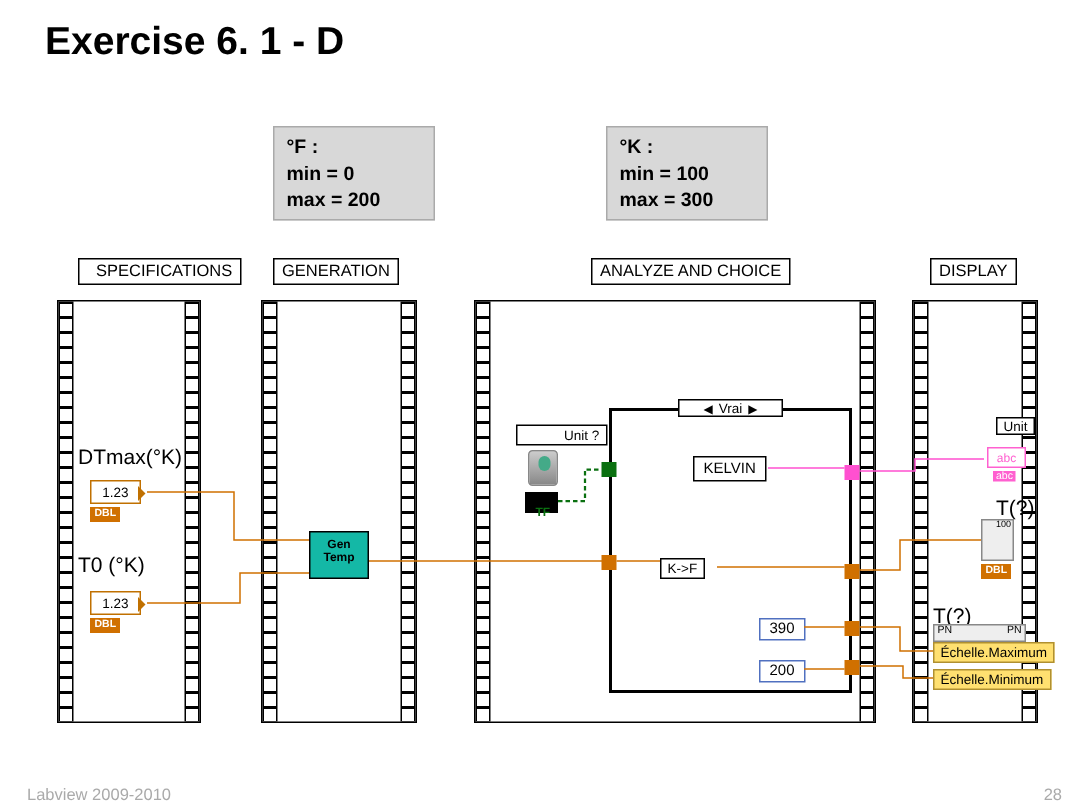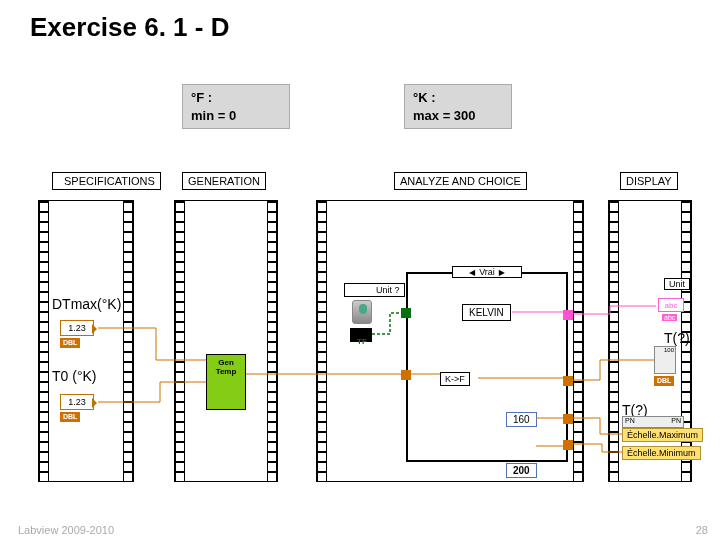--- a/index.html
+++ b/index.html
@@ -88,23 +88,23 @@
     color: #fff;
     font-size: 7px;
     font-weight: bold;
     padding: 0 3px;
     height: 10px;
     line-height: 10px;
   }
   .subvi {
     position: absolute;
     width: 40px;
-    height: 56px;
-    border: 1px solid #000;
-    background: #84cc16;
+    height: 32px;
+    border: 1px solid #000;
+    background: #14b8a6;
     font-size: 8px;
     text-align: center;
     padding-top: 4px;
     line-height: 1.1;
   }
   .small-box {
     position: absolute;
     border: 1px solid #000;
     background: #fff;
     font-size: 9px;
@@ -248,23 +248,25 @@
   }
 </style>
 </head>
 <body>
 
 <div class="title">Exercise 6. 1 - D</div>
 
 <div class="spec-box" style="top:84px; left:182px; width:108px;">
   <div>°F :</div>
   <div>min = 0</div>
+  <div>max = 200</div>
 </div>
 <div class="spec-box" style="top:84px; left:404px; width:108px;">
   <div>°K :</div>
+  <div>min = 100</div>
   <div>max = 300</div>
 </div>
 
 <div class="section-label" style="top:172px; left:52px;padding-left:11px;">SPECIFICATIONS</div>
 <div class="section-label" style="top:172px; left:182px;">GENERATION</div>
 <div class="section-label" style="top:172px; left:394px;">ANALYZE AND CHOICE</div>
 <div class="section-label" style="top:172px; left:620px;">DISPLAY</div>
 
 <div class="seq-frame" style="top:200px; left:38px; width:96px; height:282px;">
   <div class="filmstrip-v" style="left:0;"></div>
@@ -310,22 +312,22 @@
 <div class="tunnel" style="top:308px; left:401px; background:#0a7010;"></div>
 <div class="tunnel orange" style="top:370px; left:401px;"></div>
 <div class="tunnel pink" style="top:310px; left:563px;"></div>
 <div class="tunnel orange" style="top:376px; left:563px;"></div>
 <div class="tunnel orange" style="top:414px; left:563px;"></div>
 <div class="tunnel orange" style="top:440px; left:563px;"></div>
 
 <div class="kelvin-box" style="top:304px; left:462px;">KELVIN</div>
 <div class="small-box" style="top:372px; left:440px;">K-&gt;F</div>
 
-<div class="const-box" style="top:412px; left:506px;">160</div>
-<div class="const-box" style="top:463px; left:506px;font-weight:bold;">200</div>
+<div class="const-box" style="top:412px; left:506px;">390</div>
+<div class="const-box" style="top:440px; left:506px;">200</div>
 
 <div class="unit-small" style="top:278px; left:664px;">Unit</div>
 <div class="abc-ind" style="top:298px; left:658px;">abc</div>
 <div class="abc-tag" style="top:314px; left:662px;">abc</div>
 
 <div class="ctrl-label" style="top:330px; left:664px;">T(?)</div>
 <div class="thermo" style="top:346px; left:654px;">
   <span class="thermo-100">100</span>
 </div>
 <div class="dbl-tag" style="top:376px; left:654px;">DBL</div>

